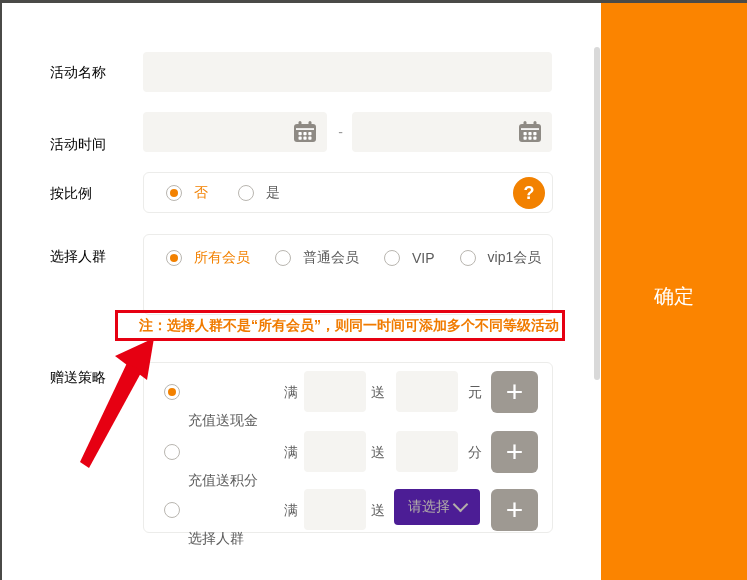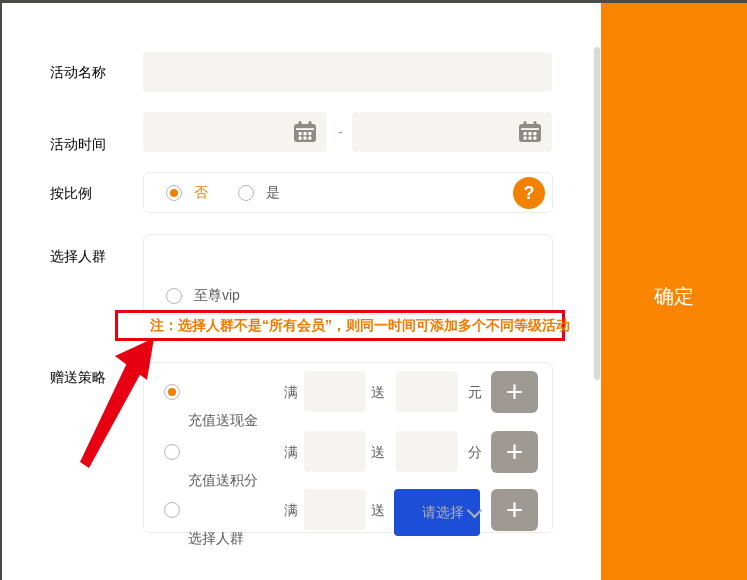--- a/index.html
+++ b/index.html
@@ -45,35 +45,35 @@
   .help-circle{position:absolute;right:7px;top:4px;width:32px;height:32px;border-radius:50%;
                background:#f28100;color:#fff;font-size:18px;font-weight:bold;display:flex;
                align-items:center;justify-content:center;cursor:pointer;}
 
   .aud-line1{position:absolute;left:22px;top:10px;height:26px;display:flex;align-items:center;gap:25px;}
   .aud-line2{position:absolute;left:22px;top:48px;height:26px;display:flex;align-items:center;}
 
   
   .note-box{position:absolute;left:115px;top:310px;width:450px;height:31px;border:3px solid #e60012;
             box-sizing:border-box;z-index:6;background:transparent;display:flex;align-items:center;}
-  .note-text{padding-left:32px;color:#f07b00;font-weight:bold;font-size:14px;white-space:nowrap;}
+  .note-text{padding-left:21px;color:#f07b00;font-weight:bold;font-size:14px;white-space:nowrap;}
 
   
   .strat-row{position:absolute;left:0;width:100%;height:42px;}
   .strat-row .radio{position:absolute;left:20px;top:13px;}
   .strat-opt{position:absolute;left:44px;top:13px;color:#5d5d5d;white-space:nowrap;cursor:pointer;margin-top:28px;}
   .strat-row.selected .strat-opt{color:#5d5d5d;}
   .t-man{position:absolute;left:140px;top:13px;}
   .t-song{position:absolute;left:227px;top:13px;}
   .t-unit{position:absolute;left:324px;top:13px;}
   .mini-input{position:absolute;top:0;width:62px;height:41px;background:#f5f4f1;border:none;outline:none;
               border-radius:4px;box-sizing:border-box;text-align:center;font-size:14px;color:#555;}
   .mini-a{left:160px;} .mini-b{left:252px;}
-  .dropdown{position:absolute;left:250px;top:0;width:86px;height:47px;background:#1d4ed8;border-radius:4px;
-            display:flex;align-items:center;justify-content:flex-end;gap:5px;color:#b3afa9;cursor:pointer;}
+  .dropdown{position:absolute;left:250px;top:0;width:86px;height:36px;background:#4c1d95;border-radius:4px;
+            display:flex;align-items:center;justify-content:center;gap:5px;color:#b3afa9;cursor:pointer;}
   .chevron{width:9px;height:9px;border-right:2px solid #b3afa9;border-bottom:2px solid #b3afa9;
            transform:rotate(45deg);margin-top:-5px;}
   .plus-btn{position:absolute;left:347px;top:0;width:47px;height:42px;background:#9e9992;border-radius:6px;
             color:#fff;display:flex;align-items:center;justify-content:center;font-size:30px;
             font-weight:300;line-height:1;cursor:pointer;}
 
   .arrow-svg{position:absolute;left:0;top:0;z-index:7;pointer-events:none;}
 </style>
 </head>
 <body>
@@ -131,24 +131,36 @@
     <div class="opt">
       <span class="radio"></span>
       <span class="olabel">是</span>
     </div>
   </div>
   <div class="help-circle">?</div>
 </div>
 
 <div class="flabel" style="top:248px;">选择人群</div>
 <div class="group-box" style="top:234px;height:81px;">
-  <div class="aud-line2">
-    <div class="opt">
-      <span class="radio"></span>
-      <span class="olabel">至尊vip</span>
+  <div class="aud-line1">
+    <div class="opt selected">
+      <span class="radio selected"></span>
+      <span class="olabel">所有会员</span>
+    </div>
+    <div class="opt">
+      <span class="radio"></span>
+      <span class="olabel">普通会员</span>
+    </div>
+    <div class="opt">
+      <span class="radio"></span>
+      <span class="olabel">VIP</span>
+    </div>
+    <div class="opt">
+      <span class="radio"></span>
+      <span class="olabel">vip1会员</span>
     </div>
   </div>
 </div>
 
 <div class="note-box">
   <span class="note-text">注：选择人群不是“所有会员”，则同一时间可添加多个不同等级活动</span>
 </div>
 
 <svg class="arrow-svg" width="747" height="580" viewBox="0 0 747 580">
   <polygon points="154,338 115,356 147,380" fill="#e60012"></polygon>

